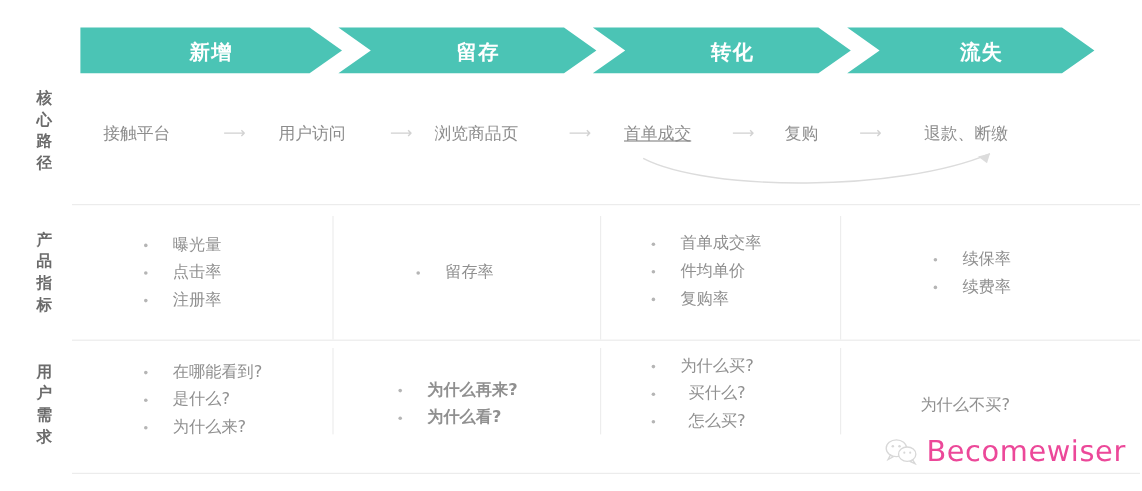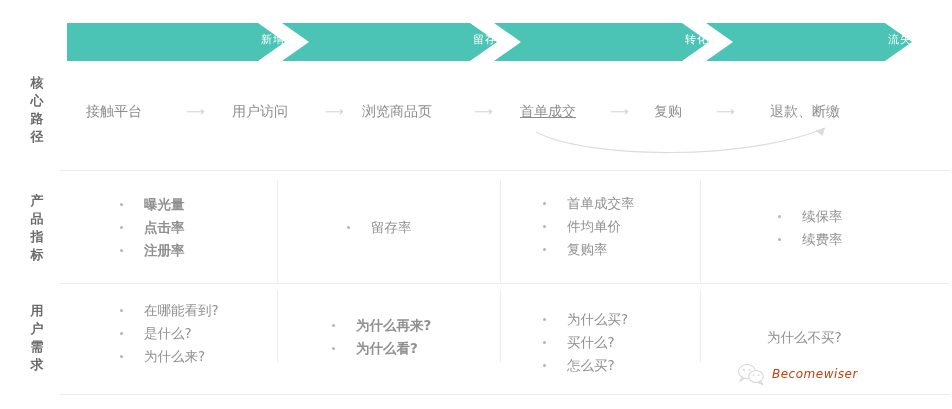--- a/index.html
+++ b/index.html
@@ -28,25 +28,25 @@
     width: 952px;
     height: 80px;
   }
   .funnel svg {
     display: block;
   }
   .stage-label {
     position: absolute;
     top: 32px;
     color: #ffffff;
-    font-size: 11px;
-    font-weight: normal;
+    font-size: 17px;
+    font-weight: bold;
     letter-spacing: 1px;
     white-space: nowrap;
-    text-align: right;
+    text-align: center;
   }
 
   
   .row-label {
     position: absolute;
     left: 24px;
     width: 26px;
     color: #6b6b6b;
     font-size: 13px;
     font-weight: bold;
@@ -122,25 +122,24 @@
   
   .watermark {
     position: absolute;
     left: 737px;
     top: 362px;
     display: flex;
     align-items: center;
     gap: 7px;
   }
   .watermark .wm-text {
-    color: #c2410c;
-    font-size: 12px;
+    color: #ec4899;
+    font-size: 24px;
     letter-spacing: 0.5px;
     white-space: nowrap;
-    font-style: italic;
   }
 </style>
 </head>
 <body>
 
 <div id="root">
 
   <div class="funnel">
     <svg width="952" height="80" viewBox="0 0 952 80" xmlns="http://www.w3.org/2000/svg">
 
@@ -207,21 +206,21 @@
   <div class="path-item" style="left:654px;top:103px;">复购</div>
   <div class="path-arrow" style="left:716px;top:104px;">⟶</div>
 
   <div class="path-item" style="left:770px;top:103px;">退款、断缴</div>
 
   <svg class="curve" width="360" height="55" viewBox="0 0 360 55" xmlns="http://www.w3.org/2000/svg">
     <path d="M 36 22 C 90 50, 250 50, 325 18" fill="none" stroke="#dcdcdc" stroke-width="1.2"></path>
     <path d="M 325 18 L 315 20.5 L 322.5 26 Z" fill="#dcdcdc"></path>
   </svg>
 
-  <div class="bullets" style="left:118px;top:193px;font-weight:bold;">
+  <div class="bullets" style="left:118px;top:193px;">
     <span class="bl">曝光量</span>
     <span class="bl">点击率</span>
     <span class="bl">注册率</span>
   </div>
 
   <div class="bullets" style="left:345px;top:216px;">
     <span class="bl">留存率</span>
   </div>
 
   <div class="bullets" style="left:541px;top:192px;">
@@ -239,21 +238,21 @@
     <span class="bl">在哪能看到?</span>
     <span class="bl">是什么?</span>
     <span class="bl">为什么来?</span>
   </div>
 
   <div class="bullets" style="left:330px;top:314px;font-weight:bold;">
     <span class="bl">为什么再来?</span>
     <span class="bl">为什么看?</span>
   </div>
 
-  <div class="bullets" style="left:541px;top:308px;">
+  <div class="bullets" style="left:541px;top:294px;text-align:center;">
     <span class="bl">为什么买?</span>
     <span class="bl">买什么?</span>
     <span class="bl">怎么买?</span>
   </div>
 
   <div class="plain" style="left:767px;top:329px;">为什么不买?</div>
 
   <div class="watermark">
     <svg width="28" height="24" viewBox="0 0 28 24" xmlns="http://www.w3.org/2000/svg">
       <ellipse cx="10" cy="9.5" rx="8.5" ry="7" fill="none" stroke="#d8d8d8" stroke-width="1.1"></ellipse>

